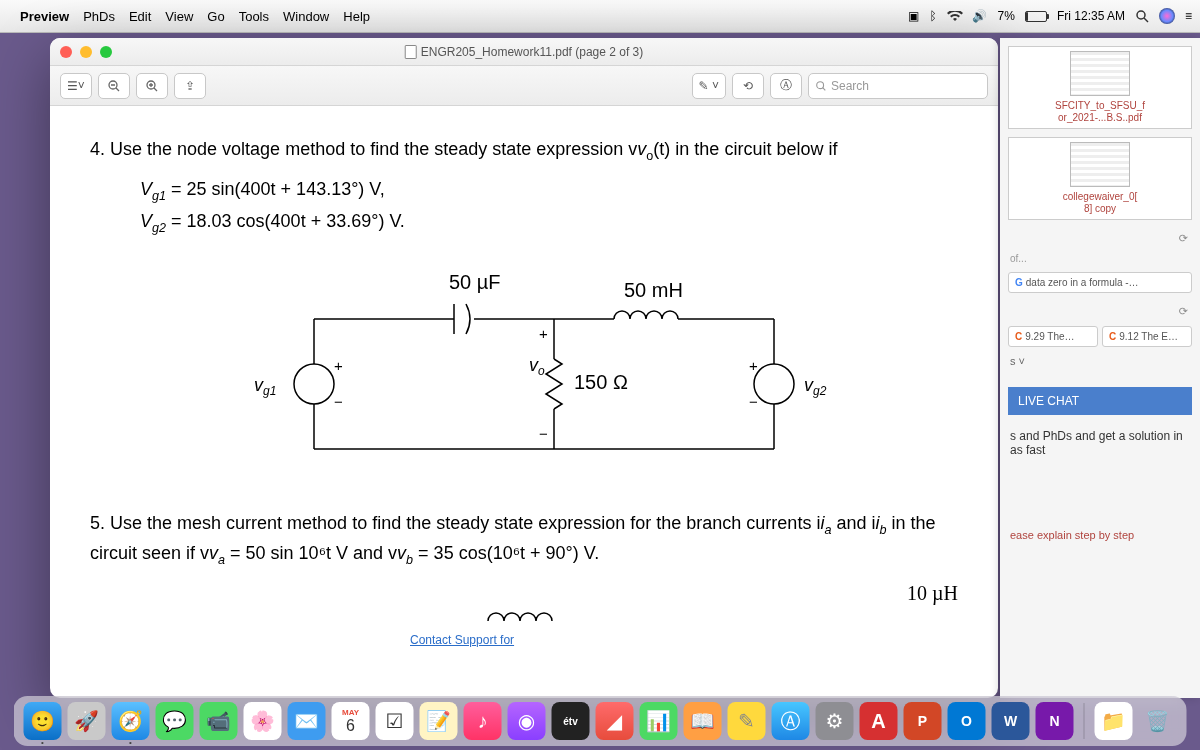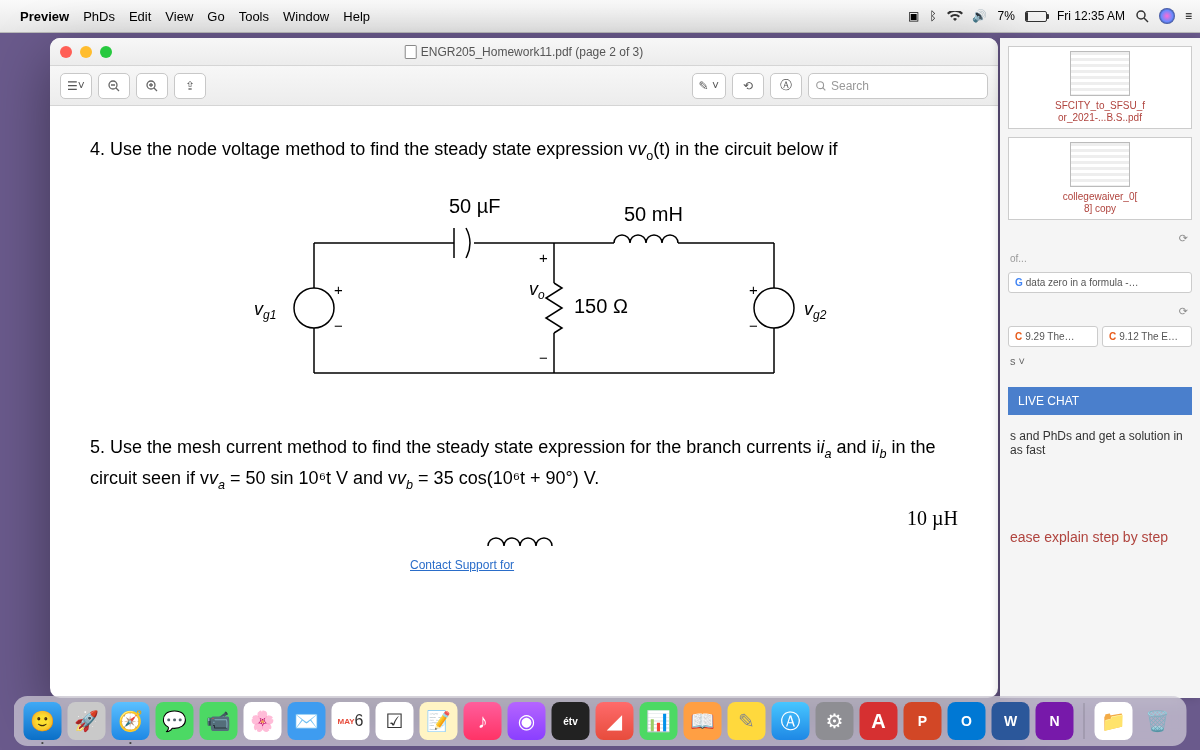--- a/index.html
+++ b/index.html
@@ -37,21 +37,21 @@
 .support-link{color:#2a6dc9;font-size:12px;margin-top:6px;text-decoration:underline;margin-left:320px}
 .side-panel{position:absolute;right:0;top:38px;width:200px;height:660px;background:#f5f5f5;box-shadow:-2px 0 8px rgba(0,0,0,.15);font-size:11px;overflow:hidden}
 .side-panel .thumb{margin:8px;border:1px solid #ccc;background:#fff;padding:4px;display:flex;flex-direction:column;align-items:center}
 .side-panel .thumb .th-img{width:60px;height:45px;background:repeating-linear-gradient(#eee,#eee 3px,#fff 3px,#fff 6px);border:1px solid #bbb;margin-bottom:4px}
 .side-panel .thumb .th-label{color:#b0443e;font-size:10px;text-align:center;line-height:1.2}
 .side-panel .tabs-row{display:flex;gap:4px;padding:4px 8px}
 .side-panel .tab-mini{flex:1;border:1px solid #ccc;background:#fff;border-radius:3px;padding:4px 6px;font-size:10px;color:#555;display:flex;align-items:center;gap:3px}
 .side-panel .tab-mini .g{color:#4285f4;font-weight:bold}
 .side-panel .live-chat{background:#4a7fcc;color:#fff;padding:7px 10px;margin:16px 8px 8px;font-size:12px;font-weight:500}
 .side-panel .phd{padding:6px 10px;font-size:12px;color:#333}
-.side-panel .explain{padding:6px 10px;font-size:14px;color:#b0443e}
+.side-panel .explain{padding:6px 10px;font-size:11px;color:#b0443e}
 .side-panel .reload{text-align:right;padding:4px 12px;color:#888;margin-top:4px}
 .side-panel .ref{padding:4px 10px;color:#999;font-size:10px}
 .side-panel .s-chev{padding:4px 10px;color:#666;font-size:11px}
 .dock{position:absolute;bottom:4px;left:50%;transform:translateX(-50%);height:50px;background:rgba(240,240,240,.55);border-radius:14px;display:flex;align-items:center;padding:0 10px;gap:6px;backdrop-filter:blur(8px)}
 .dock .app{width:38px;height:38px;border-radius:8px;display:flex;align-items:center;justify-content:center;font-size:20px;color:#fff;position:relative}
 .dock .app::after{content:"•";position:absolute;bottom:-7px;left:50%;transform:translateX(-50%);color:#444;font-size:8px}
 .dock .app.no-dot::after{display:none}
 </style>
 </head>
 <body>
@@ -131,20 +131,24 @@
           <line x1="9" y1="9" x2="12" y2="12" stroke="#999" stroke-width="1.3"></line>
         </svg>
       <span>Search</span>
     </div>
   </div>
 
   <div class="doc-body">
     <p class="q-text">
       <span>4. Use the node voltage method to find the steady state expression v</span><i>v</i><sub>o</sub><span>(t) in the circuit below if</span>
     </p>
+    <div class="eqs">
+      <p><i>V</i><sub><i>g1</i></sub><span> = 25 sin(400t + 143.13°) V,</span></p>
+      <p><i>V</i><sub><i>g2</i></sub><span> = 18.03 cos(400t + 33.69°) V.</span></p>
+    </div>
 
     <svg class="circuit" width="620" height="220" viewBox="0 0 620 220">
       <g stroke="#000" stroke-width="1.5" fill="none">
 
         <line x1="100" y1="60" x2="240" y2="60"></line>
 
         <line x1="240" y1="45" x2="240" y2="75"></line>
         <path d="M252 45 Q260 60 252 75"></path>
         <line x1="260" y1="60" x2="340" y2="60"></line>
 
@@ -229,21 +233,21 @@
 </div>
 
 <div class="dock">
   <div class="app" style="background:linear-gradient(#3fa9f5,#0b6fc7)">🙂</div>
   <div class="app no-dot" style="background:#c9c9c9">🚀</div>
   <div class="app" style="background:linear-gradient(#5bc0ff,#1e88e5)">🧭</div>
   <div class="app no-dot" style="background:#4cd964">💬</div>
   <div class="app no-dot" style="background:#4cd964">📹</div>
   <div class="app no-dot" style="background:#fff;color:#ff6b6b">🌸</div>
   <div class="app no-dot" style="background:#3e9cf0">✉️</div>
-  <div class="app no-dot" style="background:#fff;color:#e74c3c;flex-direction:row;font-size:8px">
+  <div class="app no-dot" style="background:#fff;color:#e74c3c;flex-direction:column;font-size:8px">
       <span style="color:#e74c3c;font-weight:bold">MAY</span>
       <span style="color:#333;font-size:16px">6</span>
     </div>
   <div class="app no-dot" style="background:#fff;color:#333">☑︎</div>
   <div class="app no-dot" style="background:#fff4c4;color:#666">📝</div>
   <div class="app no-dot" style="background:linear-gradient(#ff5e9c,#ff3366)">♪</div>
   <div class="app no-dot" style="background:linear-gradient(#b565ff,#8a3fff)">◉</div>
   <div class="app no-dot" style="background:#222;color:#fff;font-size:10px;font-weight:700">étv</div>
   <div class="app no-dot" style="background:linear-gradient(#ff6b6b,#e74c3c)">◢</div>
   <div class="app no-dot" style="background:#4cd964">📊</div>

